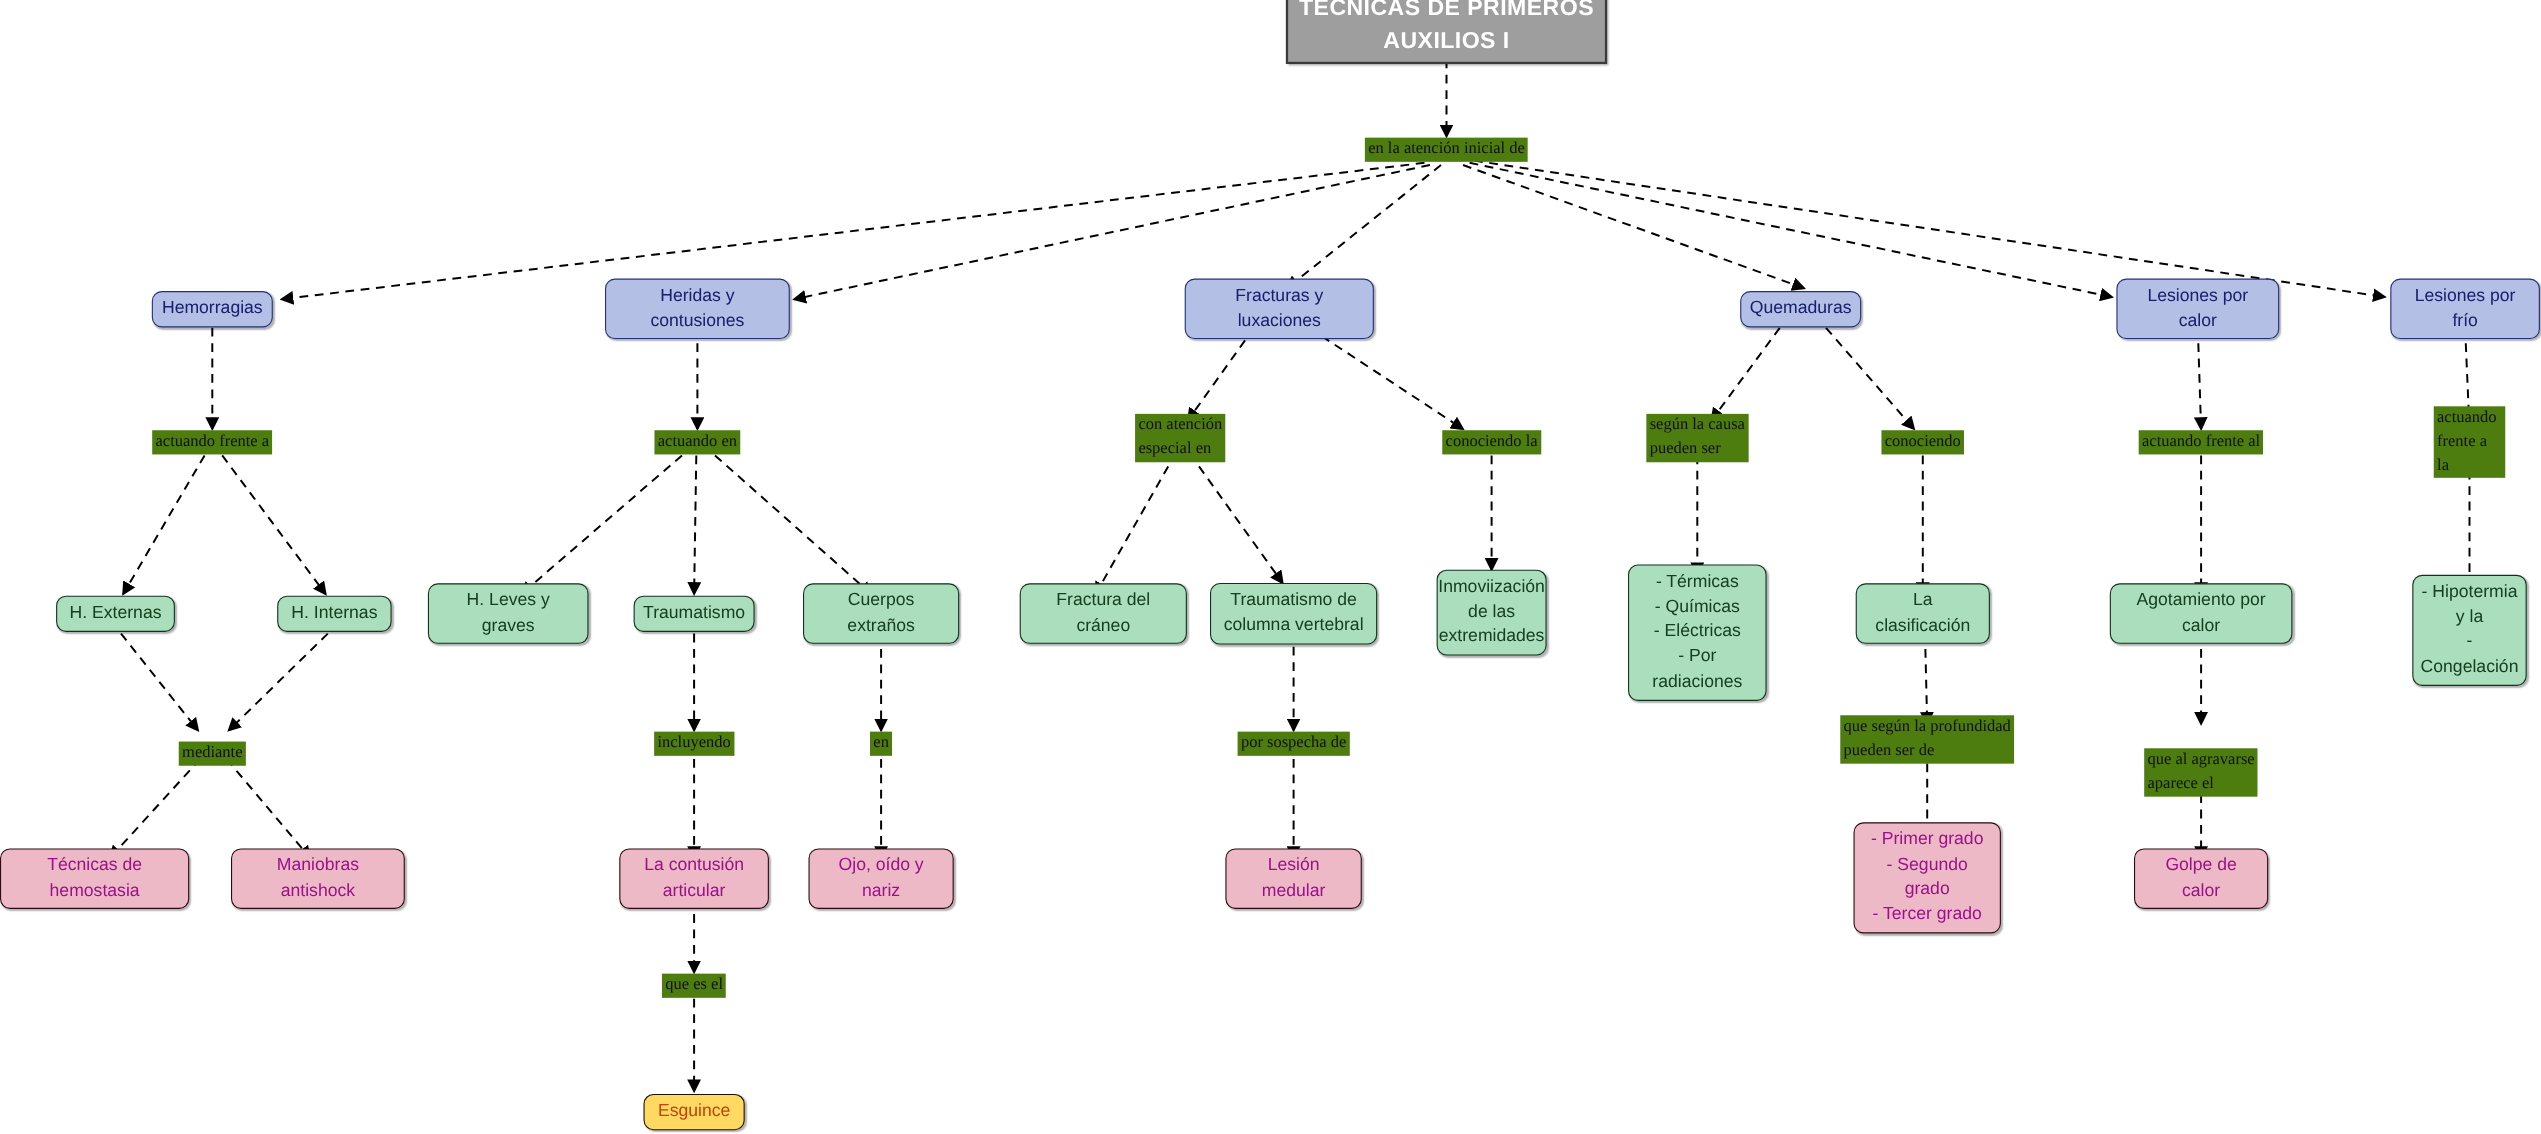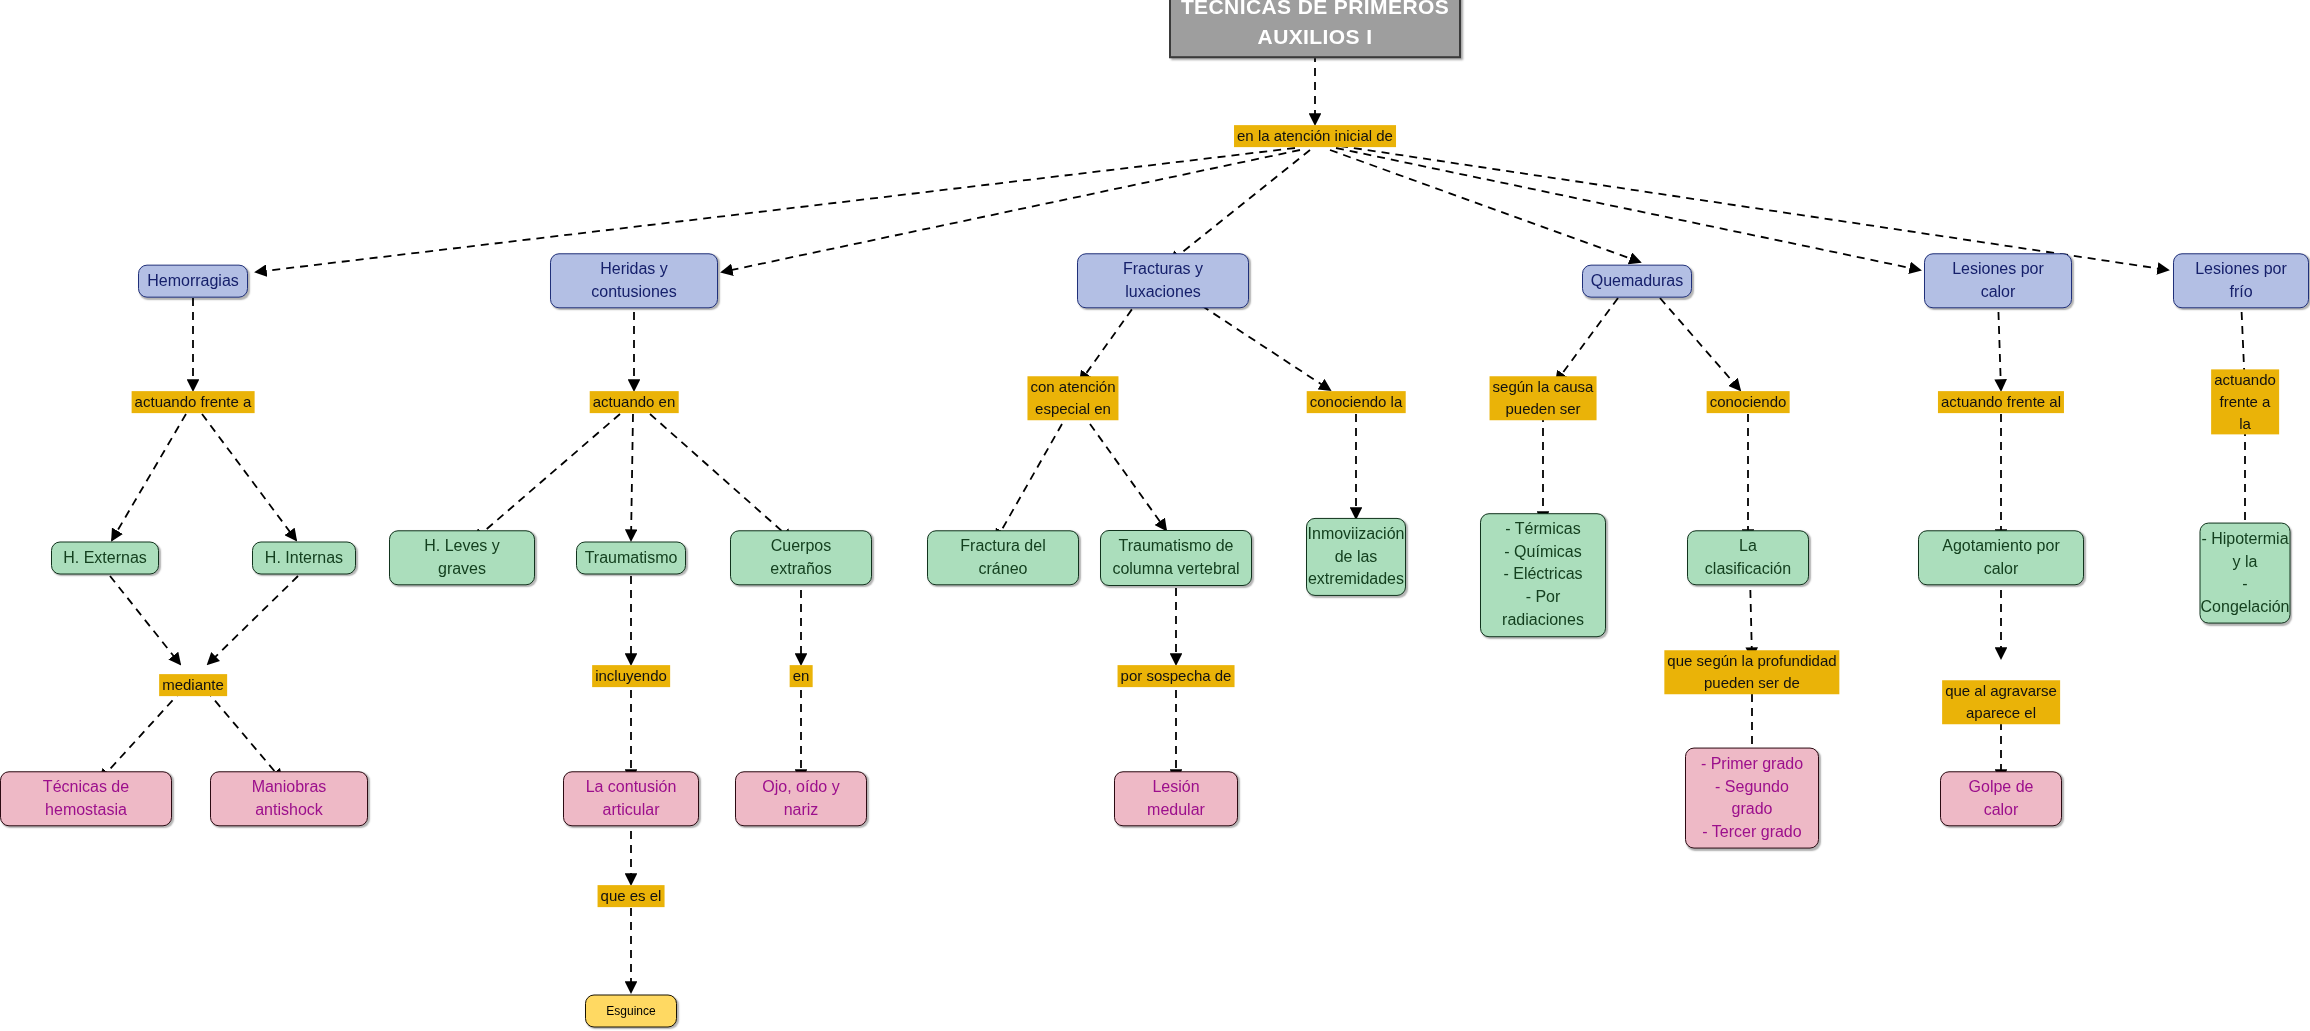--- a/index.html
+++ b/index.html
@@ -73,35 +73,36 @@
   .node.pink {
     background: #eeb9c6;
     border-color: #2b0a12;
     color: #9c0f8c;
     font-size: 16px;
   }
 
   .node.yellow {
     background: #ffd962;
     border-color: #1a1403;
-    color: #000000;
-    font-size: 12px;
+    color: #c2410c;
+    font-size: 16px;
   }
 
   
   .link-label {
     position: absolute;
     transform: translate(-50%, -50%);
     font-size: 15px;
     color: #111111;
-    text-align: center;
+    text-align: left;
     line-height: 1.45;
     white-space: pre-line;
-    background: #eab308;
+    background: #4d7c0f;
     padding: 0 3px;
+    font-family: Liberation Serif, serif;
   }
 </style>
 </head>
 <body>
 
 <div id="canvas">
   <svg id="edges" viewBox="0 0 2310 1031" width="2310" height="1031" xmlns="http://www.w3.org/2000/svg">
     <defs>
       <marker id="arrow" viewBox="0 0 10 10" refX="8.5" refY="5" markerWidth="7" markerHeight="7" orient="auto-start-reverse">
         <path d="M 0 0 L 10 5 L 0 10 z" fill="#000000"></path>
@@ -186,21 +187,21 @@
 columna vertebral</div>
     <div class="node green" style="left: 1356px; top: 557px; width: 100px; min-height: 78px;">Inmoviización
 de las
 extremidades</div>
     <div class="node green" style="left: 1543px; top: 575px; width: 126px; min-height: 104px;">- Térmicas
 - Químicas
 - Eléctricas
 - Por radiaciones</div>
     <div class="node green" style="left: 1748px; top: 558px; width: 122px; min-height: 33px;">La clasificación</div>
     <div class="node green" style="left: 2001px; top: 558px; width: 166px; min-height: 33px;">Agotamiento por calor</div>
-    <div class="node green" style="left: 2245px; top: 573px; width: 91px; min-height: 78px;">- Hipotermia
+    <div class="node green" style="left: 2245px; top: 573px; width: 104px; min-height: 78px;">- Hipotermia
 y la
 - Congelación</div>
     <div class="node pink" style="left: 86px; top: 799px; width: 172px; min-height: 33px;">Técnicas de hemostasia</div>
     <div class="node pink" style="left: 289px; top: 799px; width: 158px; min-height: 33px;">Maniobras antishock</div>
     <div class="node pink" style="left: 631px; top: 799px; width: 136px; min-height: 33px;">La contusión articular</div>
     <div class="node pink" style="left: 801px; top: 799px; width: 132px; min-height: 33px;">Ojo, oído y nariz</div>
     <div class="node pink" style="left: 1176px; top: 799px; width: 124px; min-height: 33px;">Lesión medular</div>
     <div class="node pink" style="left: 1752px; top: 798px; width: 134px; min-height: 76px;">- Primer grado
 - Segundo grado
 - Tercer grado</div>

